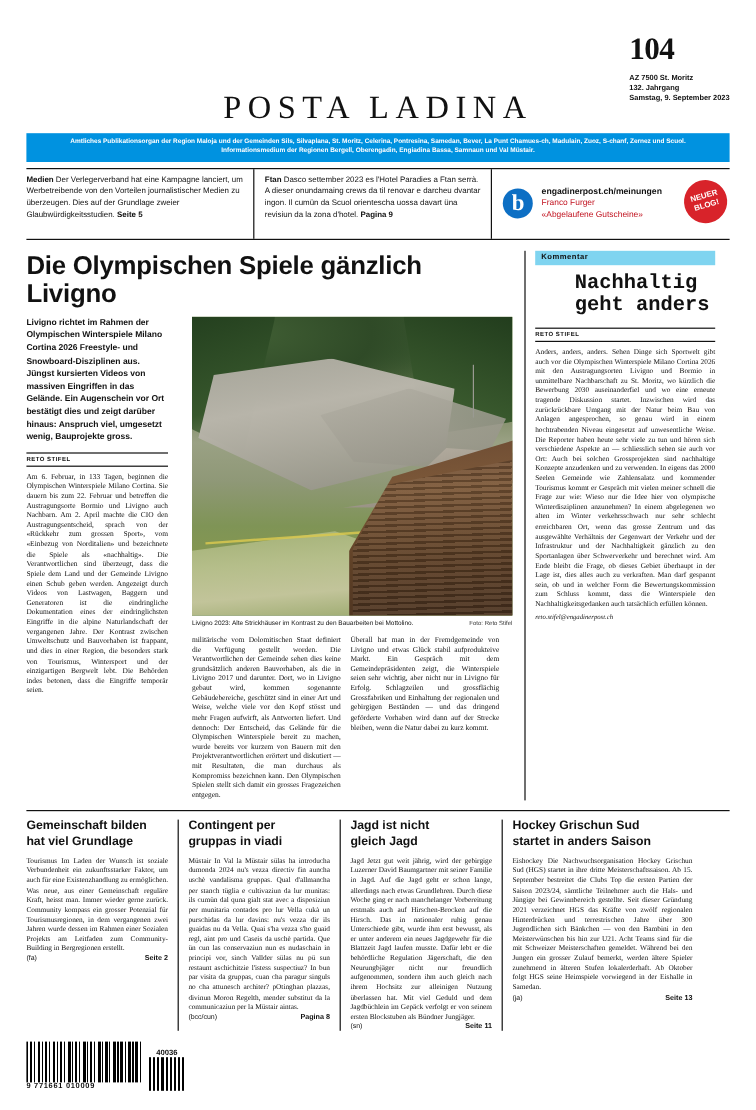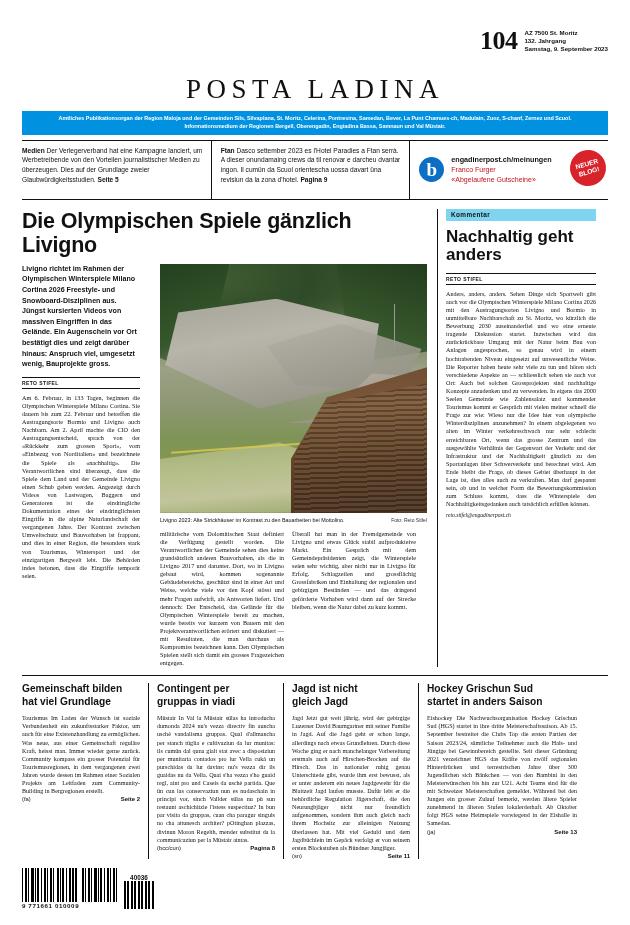--- a/index.html
+++ b/index.html
@@ -18,21 +18,21 @@
     background:#fff;
   }
 
   
   .masthead-top{
     position:relative;
     height:58px;
   }
   .issue-block{
     position:absolute;right:0;top:10px;
-    display:flex;align-items:flex-start;gap:7px;
+    display:flex;align-items:flex-start;gap:7px;flex-direction:column;
   }
   .issue-no{
     font-family:"Liberation Serif",serif;
     font-weight:bold;font-size:26px;line-height:26px;
     letter-spacing:-0.5px;
   }
   .issue-meta{
     font-family:"Liberation Sans",sans-serif;
     font-size:6.2px;line-height:8.2px;font-weight:bold;
     padding-top:1px;color:#111;white-space:nowrap;
@@ -239,23 +239,24 @@
   }
   .kommentar-tag{
     background:#7fd4f0;
     color:#111;
     font-family:"Liberation Sans",sans-serif;
     font-size:6.4px;font-weight:bold;letter-spacing:.4px;
     padding:2.5px 5px;
     margin-bottom:7px;
   }
   .comment-head{
-    font-family:Liberation Sans, sans-serif;
+    font-family:Liberation Mono, monospace;
     font-weight:bold;font-size:17px;line-height:18.5px;
     margin-bottom:8px;
+    margin-left:33px;
   }
   .comment-body{
     font-size:6.1px;line-height:8.1px;text-align:justify;hyphens:auto;
   }
   .comment-sig{
     font-size:5.6px;font-style:italic;margin-top:4px;
   }
 
   
   .bottom{

